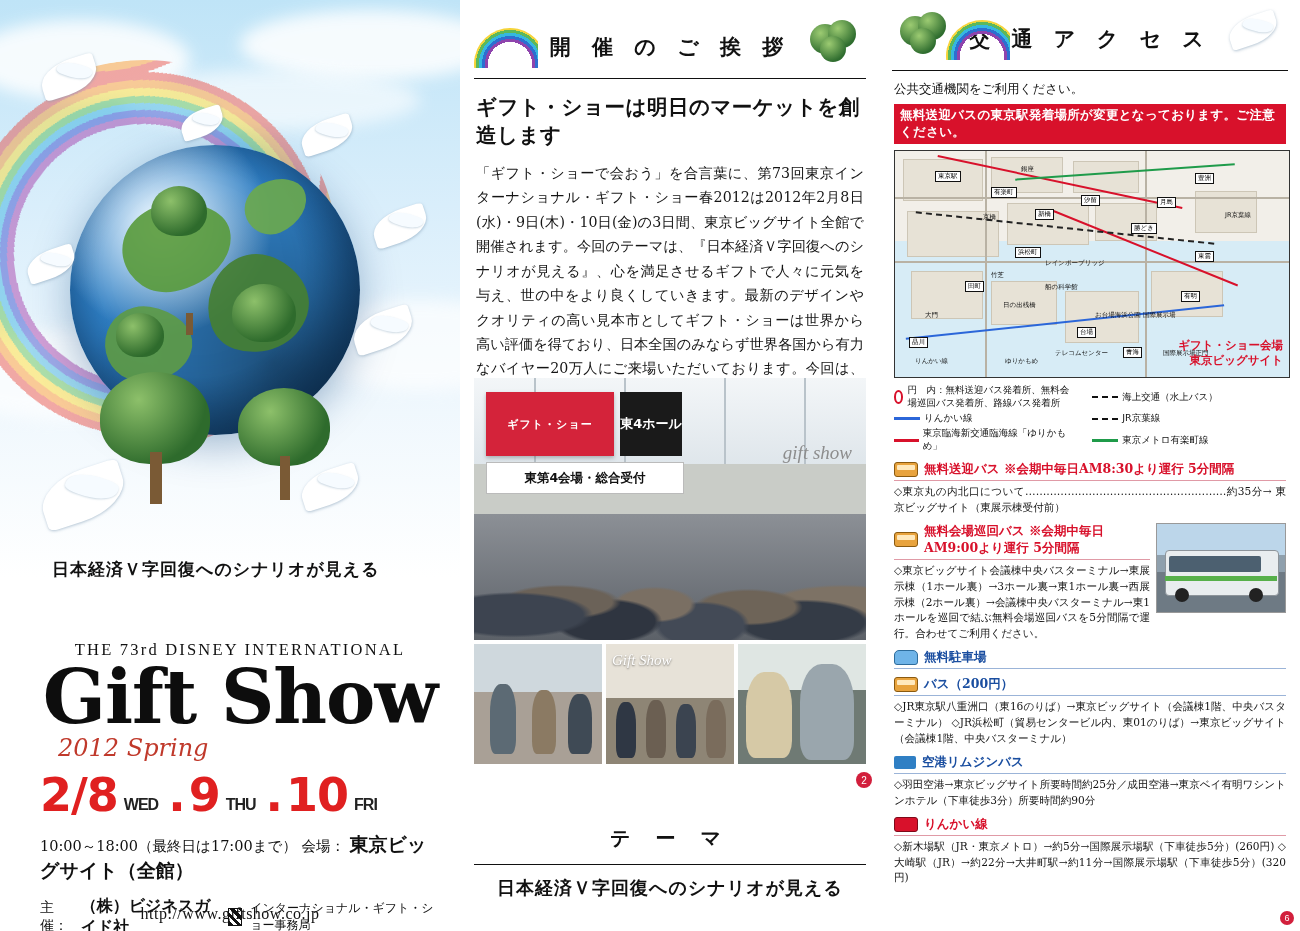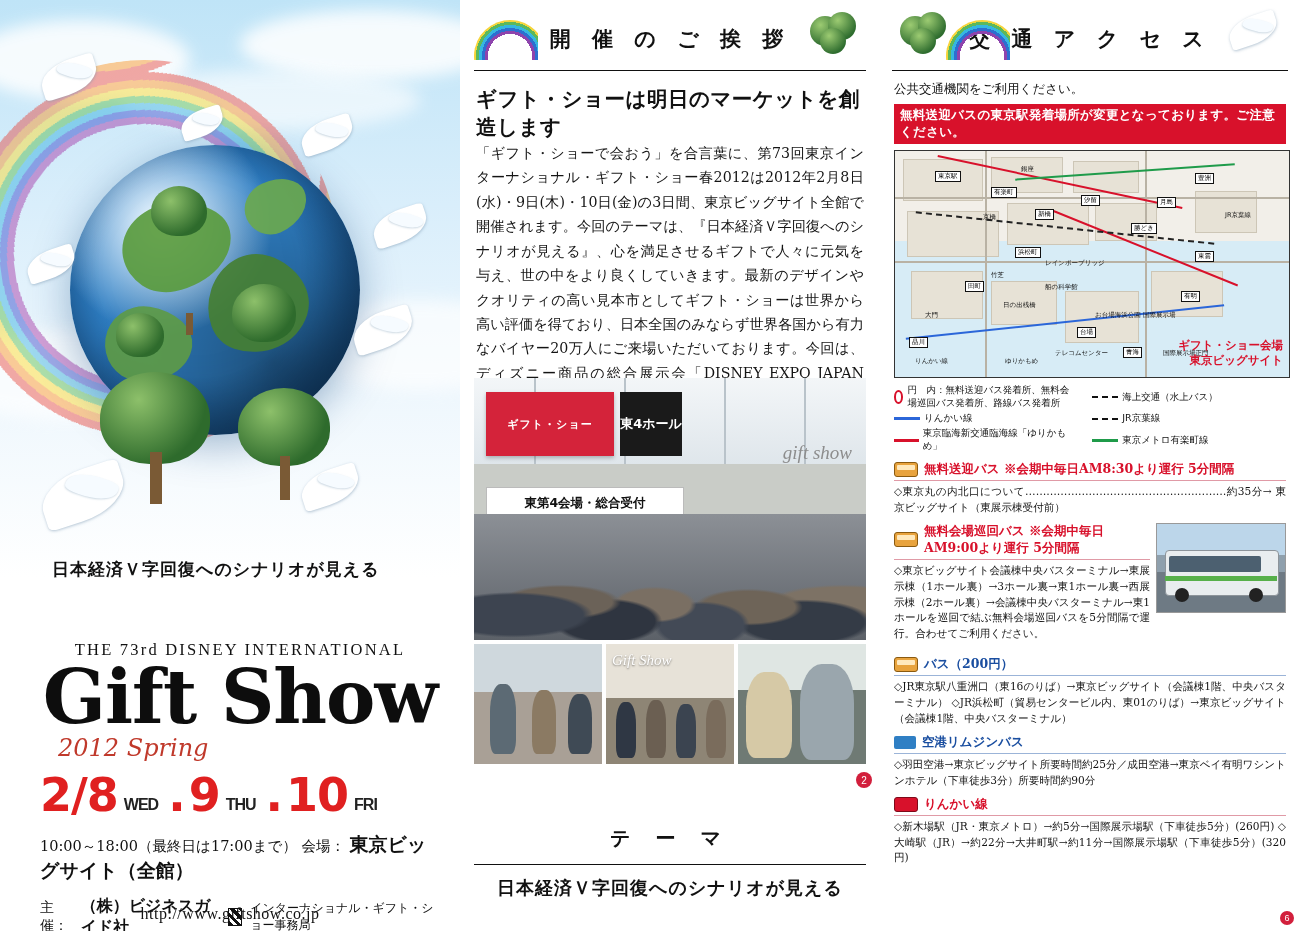--- a/index.html
+++ b/index.html
@@ -99,21 +99,21 @@
     display:inline-block;border:1px solid #111;
   }
   .organizer .sub{font-size:12px;}
   .url{
     position:absolute;left:0;right:0;top:905px;text-align:center;font-size:16px;color:#111;
     font-family:"Liberation Serif", serif;letter-spacing:.5px;
   }
 
   
   .mid{
-    position:relative;width:420px;flex:0 0 420px;height:796px;background:#fff;padding:0 14px;
+    position:relative;width:420px;flex:0 0 420px;height:796px;background:#fff;padding:8px 14px;
     box-sizing:border-box;
   }
   .secthead{
     position:relative;height:62px;display:flex;align-items:center;justify-content:center;
     border-bottom:1px solid #111;margin-top:8px;
   }
   .secthead .title{
     font-family:"DejaVu Serif", serif;font-size:21px;letter-spacing:7px;color:#111;font-weight:700;
   }
   .miniRainbow{
@@ -125,21 +125,21 @@
       #8e44ad 22px 25px,#2d6fd0 25px 28px,#35b7e0 28px 31px,#5cb85c 31px 34px,
       #f5d43a 34px 37px,#f08c2a 37px 40px,#e04444 40px 43px,transparent 43px);
     transform:rotate(-10deg);
   }
   .miniTree{
     position:absolute;right:4px;top:2px;width:56px;height:52px;
   }
   .miniTree .c{position:absolute;border-radius:50%;background:radial-gradient(circle at 35% 30%,#9ccb72,#2f6d2f 72%);}
   .headline{
     font-family:Liberation Sans, sans-serif;font-weight:700;font-size:20.5px;color:#111;
-    margin:14px 2px 0 2px;letter-spacing:.5px;
+    margin:14px 2px 12px 2px;letter-spacing:.5px;
   }
   .body-jp{
     font-family:"DejaVu Serif", serif;font-size:14.2px;line-height:1.72;color:#141414;
     text-align:justify;margin:0 2px;
   }
   .sign{
     text-align:right;font-family:"DejaVu Serif", serif;font-size:13px;margin:14px 4px 0 0;color:#111;
   }
   .sign .nm{font-size:15px;letter-spacing:2px;}
   .photoGrid{position:absolute;left:14px;top:378px;width:392px;}
@@ -154,21 +154,21 @@
     font-family:"DejaVu Sans", sans-serif;font-weight:700;font-size:11px;display:flex;align-items:center;justify-content:center;
     letter-spacing:1px;box-shadow:0 2px 4px rgba(0,0,0,.25);
   }
   .bigphoto .hallsign{
     position:absolute;left:146px;top:14px;width:62px;height:64px;background:#1a1a1a;color:#fff;
     font-family:"DejaVu Sans", sans-serif;font-weight:700;font-size:13px;display:flex;align-items:center;justify-content:center;
     flex-direction:column;line-height:1.2;
   }
   .bigphoto .whitesign{
     position:absolute;left:12px;top:84px;width:196px;height:30px;background:#fff;color:#111;border:1px solid #bbb;
-    font-family:"DejaVu Sans", sans-serif;font-size:12.5px;display:flex;align-items:center;justify-content:center;font-weight:700;margin-top:25px;
+    font-family:"DejaVu Sans", sans-serif;font-size:12.5px;display:flex;align-items:center;justify-content:center;font-weight:700;
   }
   .bigphoto .giftshow-wall{
     position:absolute;right:14px;top:64px;font-family:"Liberation Serif",serif;font-style:italic;font-size:19px;color:#8d8d8d;
   }
   .bigphoto .crowd{
     position:absolute;left:0;bottom:0;width:100%;height:48%;
     background:
       radial-gradient(ellipse at 10% 80%, #3d4450 0 14%, transparent 16%),
       radial-gradient(ellipse at 22% 70%, #6b6258 0 12%, transparent 14%),
       radial-gradient(ellipse at 34% 85%, #2f3540 0 13%, transparent 15%),
@@ -548,20 +548,24 @@
         <div class="w2"></div>
       </div>
       <div class="accHead red">
         <span class="ic bus"></span>
         <span>無料会場巡回バス ※会期中毎日AM9:00より運行 5分間隔</span>
       </div>
       <div class="accBody">◇東京ビッグサイト会議棟中央バスターミナル→東展示棟（1ホール裏）→3ホール裏→東1ホール裏→西展示棟（2ホール裏）→会議棟中央バスターミナル→東1ホールを巡回で結ぶ無料会場巡回バスを5分間隔で運行。合わせてご利用ください。</div>
     </div>
 
     <div class="accBlock" style="clear:both">
+      <div class="accHead">
+        <span class="ic car"></span>
+        <span>無料駐車場</span>
+      </div>
     </div>
 
     <div class="accBlock">
       <div class="accHead">
         <span class="ic bus"></span>
         <span>バス（200円）</span>
       </div>
       <div class="accBody">◇JR東京駅八重洲口（東16のりば）→東京ビッグサイト（会議棟1階、中央バスターミナル）
 ◇JR浜松町（貿易センタービル内、東01のりば）→東京ビッグサイト（会議棟1階、中央バスターミナル）</div>
     </div>

